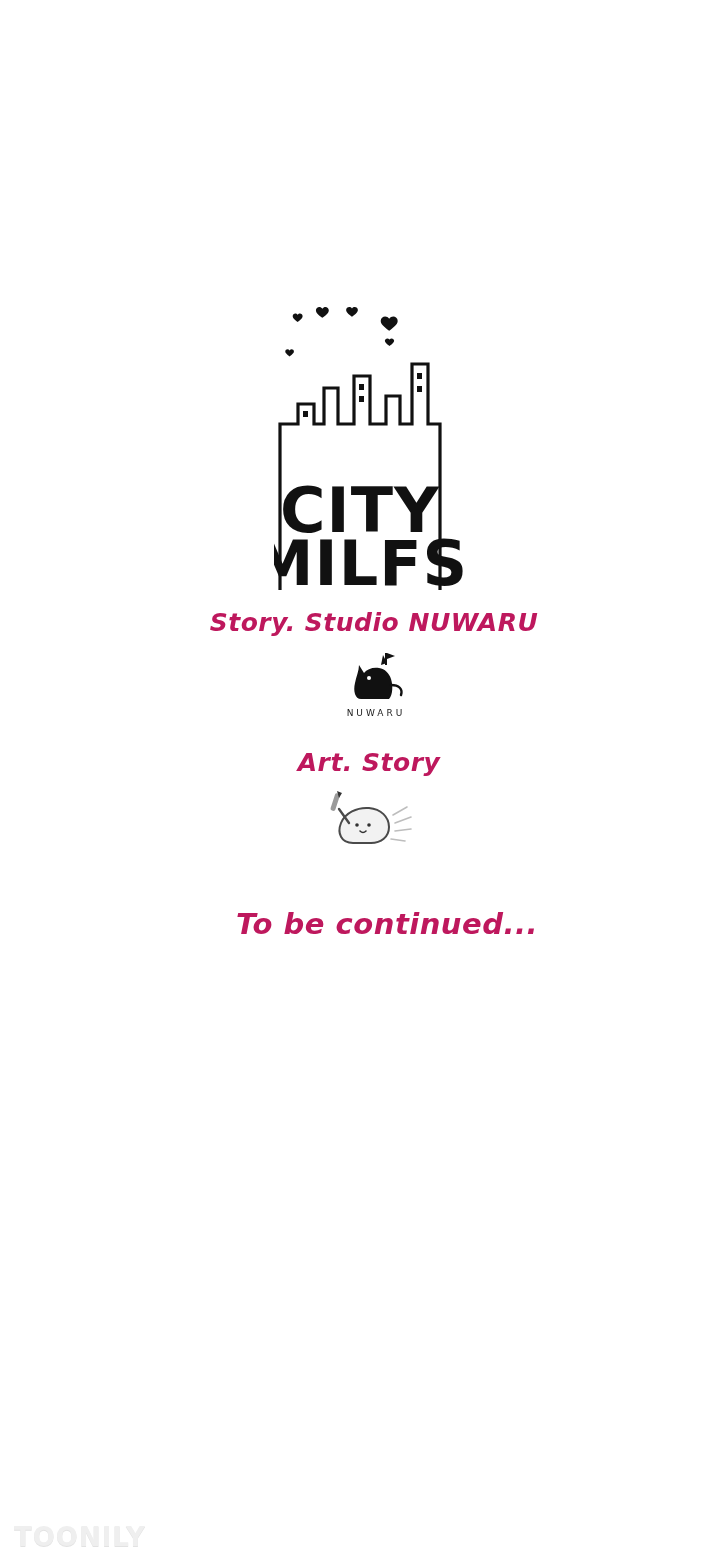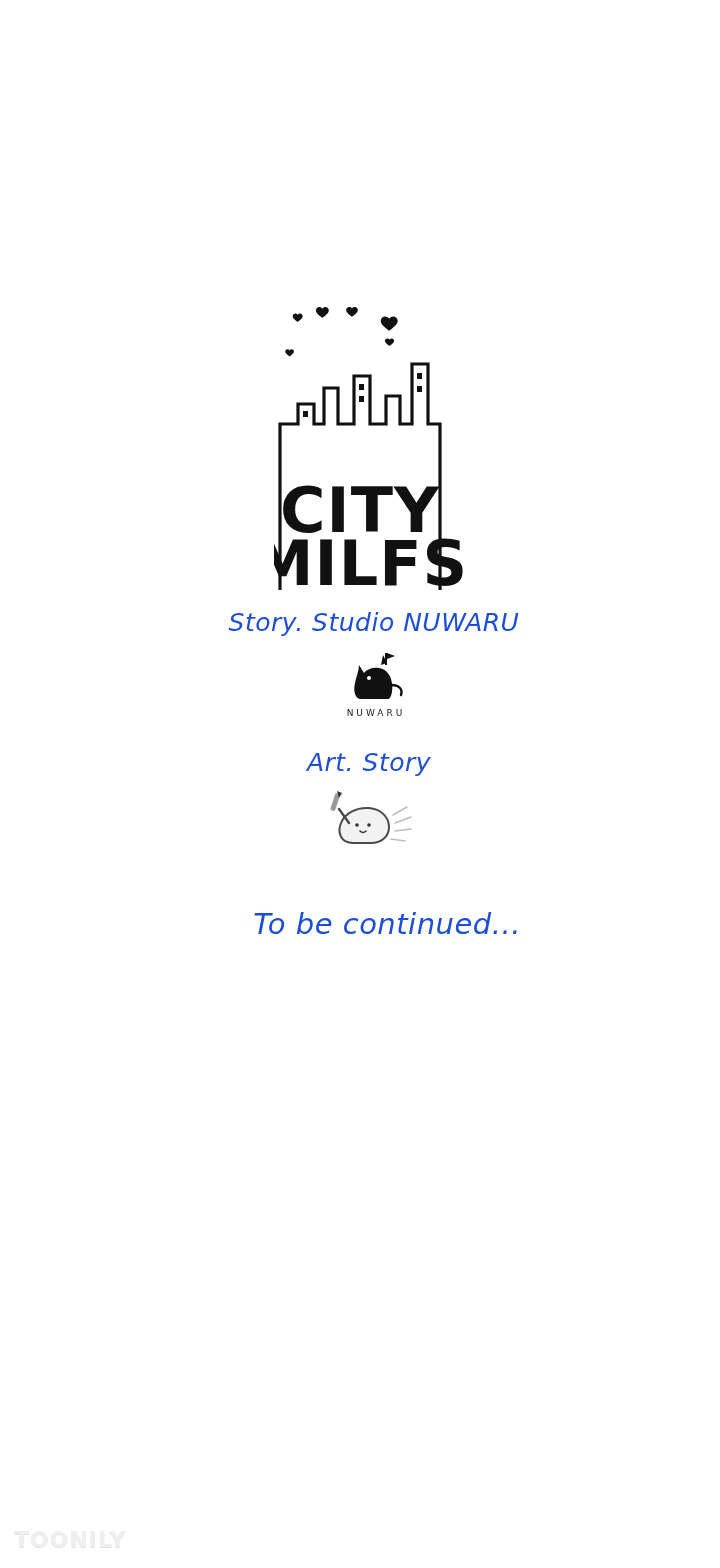--- a/index.html
+++ b/index.html
@@ -40,22 +40,22 @@
     margin-left: 40px;
   }
   .logo-wrap svg {
     display: block;
   }
 
   
   .credit-line {
     font-family: "DejaVu Sans", sans-serif;
     font-style: italic;
-    font-weight: normal;
-    color: #1d4ed8;
+    font-weight: bold;
+    color: #be185d;
     letter-spacing: 0.5px;
     text-align: right;
   }
   .story-line {
     font-size: 25px;
     margin-top: 18px;
     margin-left: 40px;
   }
   .art-line {
     font-size: 25px;
@@ -85,21 +85,21 @@
     text-align: center;
     margin-top: 1px;
   }
 
   
   .watermark {
     position: absolute;
     left: 14px;
     bottom: 16px;
     font-family: "DejaVu Sans", sans-serif;
-    font-size: 22px;
+    font-size: 26px;
     font-weight: bold;
     letter-spacing: 1px;
     color: #efefef;
     text-shadow: 0 1px 0 #e2e2e2;
     user-select: none;
   }
 </style>
 </head>
 <body>
 

